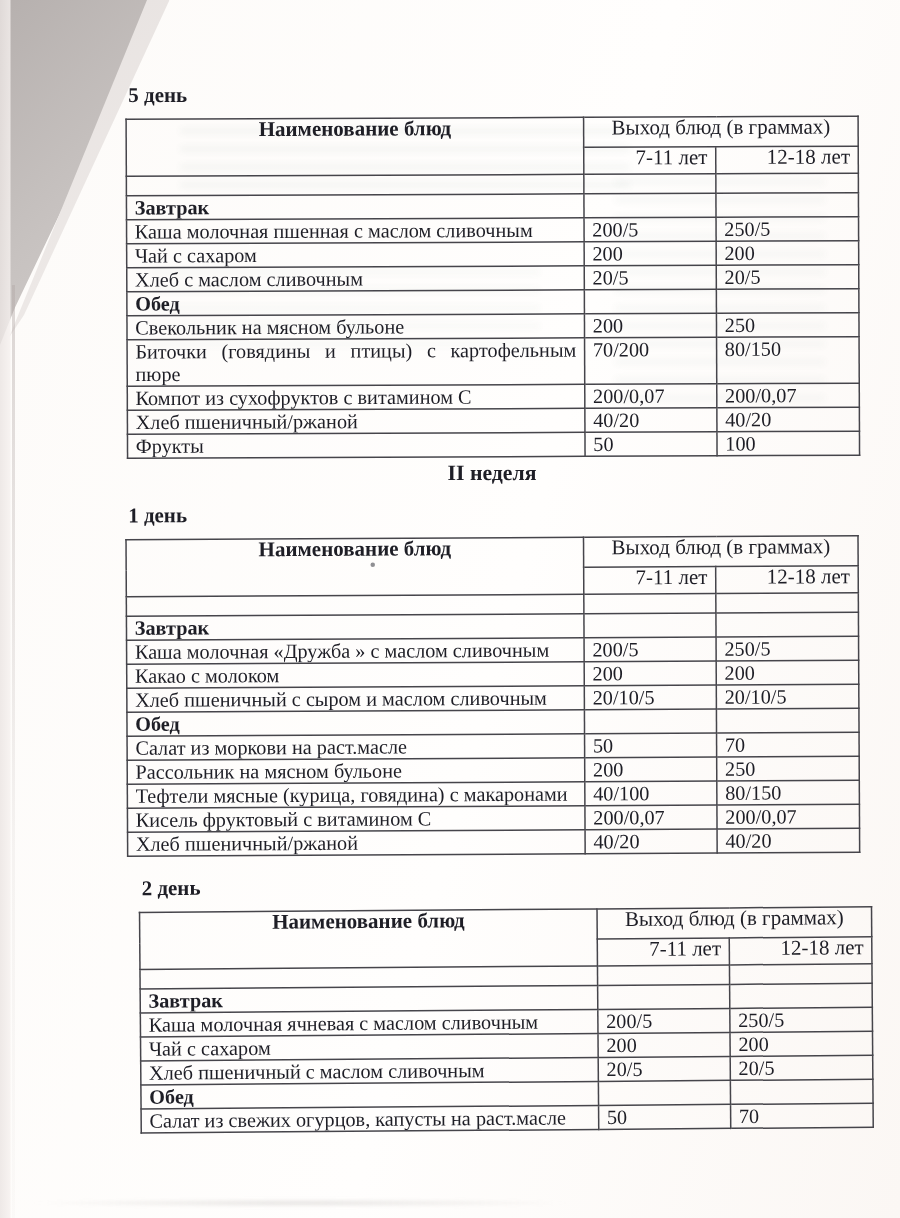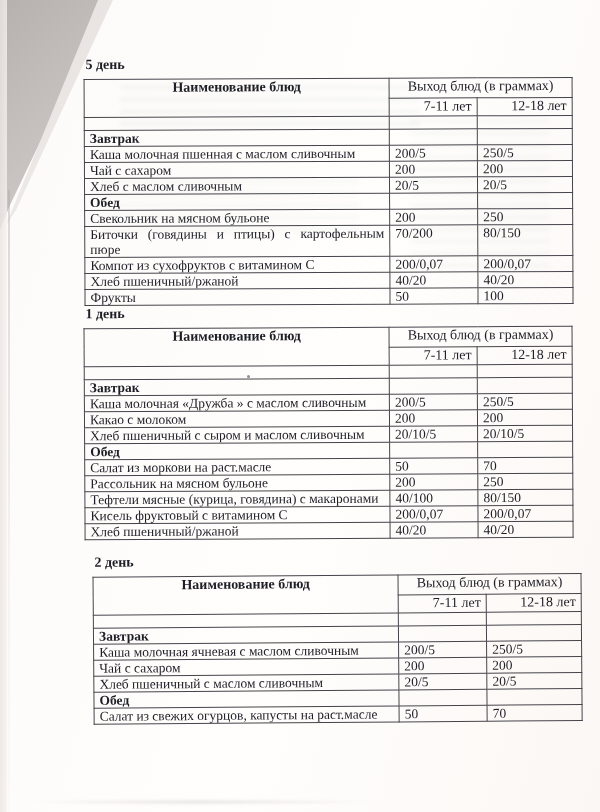--- a/index.html
+++ b/index.html
@@ -144,20 +144,21 @@
             </tr>
             <tr>
               <td class="name">Фрукты</td>
               <td class="val">50</td>
               <td class="val">100</td>
             </tr>
           </tbody>
       </table>
     </section>
 
+    <h2 class="week-heading">II неделя</h2>
 
     <section class="menu-block blk2">
       <h3 class="day-label">1 день</h3>
       <table class="menu-table">
         <colgroup>
             <col class="c1">
             <col class="c2">
             <col class="c3">
           </colgroup>
         <thead>

